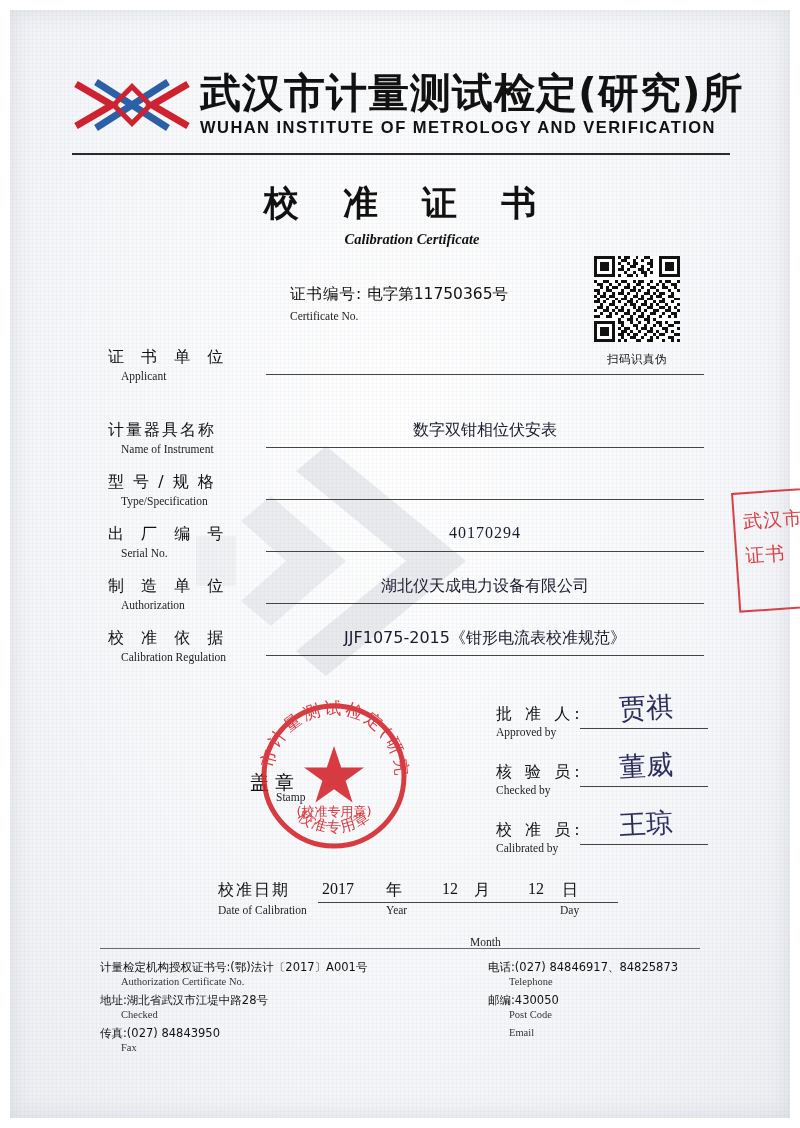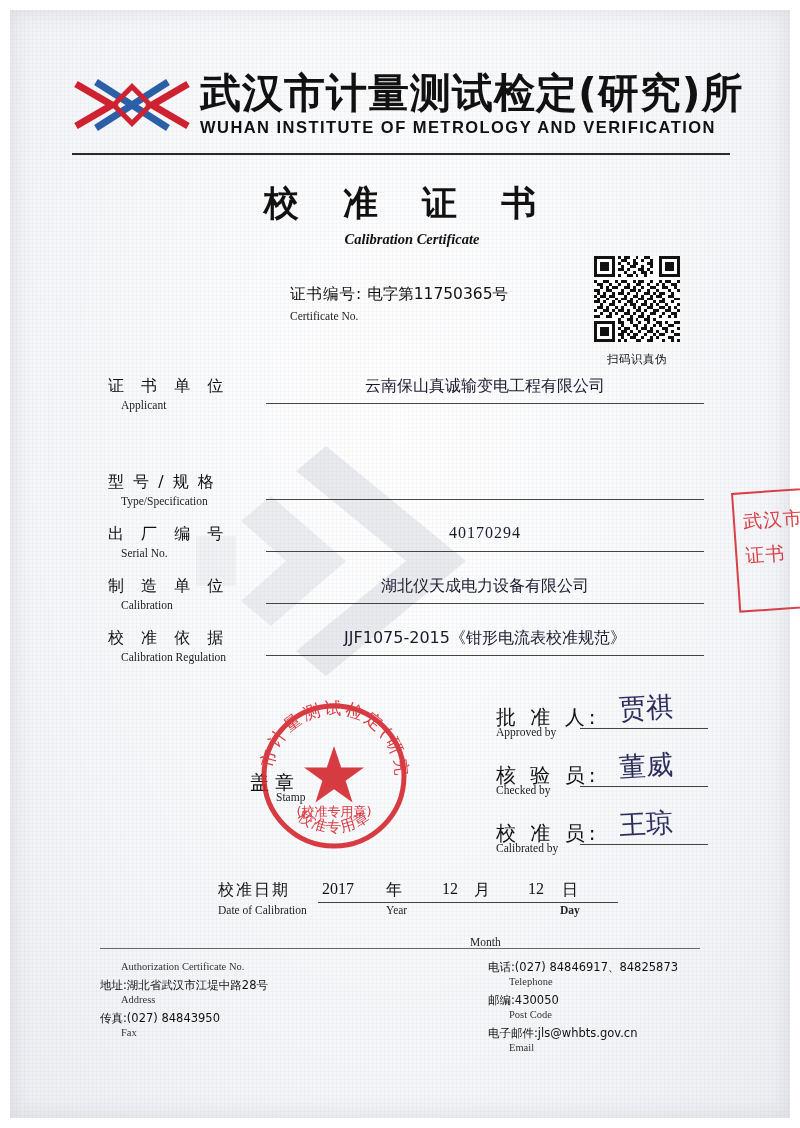--- a/index.html
+++ b/index.html
@@ -114,21 +114,21 @@
   }
   .f-value.mono { font-family: "Liberation Serif", serif; letter-spacing: 1px; }
 
   
   .spread { letter-spacing: 6px; }
   .spread2 { letter-spacing: 2px; }
 
   
   .sig-row { position: absolute; left: 496px; width: 212px; height: 58px; }
   .sig-label-cn {
-    position: absolute; left: 0; top: 0; font-size: 20px; color: #111;
+    position: absolute; left: 0; top: 0; font-size: 16px; color: #111;
     letter-spacing: 4px; white-space: nowrap;
     font-family: "DejaVu Sans", "Liberation Sans", sans-serif;
   }
   .sig-label-en {
     position: absolute; left: 0; top: 22px; font-size: 11.5px; color: #222;
     font-family: "Liberation Serif", serif;
   }
   .sig-line {
     position: absolute; left: 84px; top: 24px; width: 128px;
     border-bottom: 1px solid #444;
@@ -449,44 +449,49 @@
           <rect x="14" y="28" width="2" height="1"></rect>
           <rect x="18" y="28" width="2" height="1"></rect>
         <rect x="23" y="28" width="1" height="1"></rect>
           <rect x="26" y="28" width="1" height="1"></rect>
           <rect x="28" y="28" width="1" height="1"></rect>
       </g>
     </svg>
     <div id="qr-caption">扫码识真伪</div>
   </div>
 
-  <div class="field-row" style="top:376px">
+  <div class="field-row" style="top:347px">
     <div class="f-label-cn spread">证 书 单 位</div>
     <div class="f-label-en">Applicant</div>
     <div class="f-line"></div>
-    <div class="f-value">云南保山真诚输变电工程有限公司</div>
-  </div>
-
+  </div>
+
+  <div class="field-row" style="top:420px">
+    <div class="f-label-cn spread2">计量器具名称</div>
+    <div class="f-label-en">Name of Instrument</div>
+    <div class="f-line"></div>
+    <div class="f-value">数字双钳相位伏安表</div>
+  </div>
 
   <div class="field-row" style="top:472px">
     <div class="f-label-cn spread2">型 号 / 规 格</div>
     <div class="f-label-en">Type/Specification</div>
     <div class="f-line"></div>
   </div>
 
   <div class="field-row" style="top:524px">
     <div class="f-label-cn spread">出 厂 编 号</div>
     <div class="f-label-en">Serial No.</div>
     <div class="f-line"></div>
     <div class="f-value mono">40170294</div>
   </div>
 
   <div class="field-row" style="top:576px">
     <div class="f-label-cn spread">制 造 单 位</div>
-    <div class="f-label-en">Calibration</div>
+    <div class="f-label-en">Authorization</div>
     <div class="f-line"></div>
     <div class="f-value">湖北仪天成电力设备有限公司</div>
   </div>
 
   <div class="field-row" style="top:628px">
     <div class="f-label-cn spread">校 准 依 据</div>
     <div class="f-label-en">Calibration Regulation</div>
     <div class="f-line"></div>
     <div class="f-value">JJF1075-2015《钳形电流表校准规范》</div>
   </div>
@@ -546,35 +551,35 @@
     <div class="d-val" style="left:104px;">2017</div>
     <div class="d-cn" style="left:168px;">年</div>
     <div class="d-en" style="left:168px;">Year</div>
 
     <div class="d-val" style="left:224px;">12</div>
     <div class="d-cn" style="left:256px;">月</div>
     <div class="d-en" style="left:252px;margin-top:32px;">Month</div>
 
     <div class="d-val" style="left:310px;">12</div>
     <div class="d-cn" style="left:344px;">日</div>
-    <div class="d-en" style="left:342px;font-weight:bold;">Day</div>
+    <div class="d-en" style="left:342px;">Day</div>
   </div>
 
   <div id="footer-rule"></div>
   <div id="footer">
     <div class="ft-col" style="left:0; width:350px;">
+      <div class="ft-cn">计量检定机构授权证书号:(鄂)法计〔2017〕A001号</div>
       <div class="ft-en">Authorization Certificate No.</div>
       <div class="ft-cn">地址:湖北省武汉市江堤中路28号</div>
-      <div class="ft-en">Address</div>
+      <div class="ft-en">Checked</div>
       <div class="ft-cn">传真:(027) 84843950</div>
       <div class="ft-en">Fax</div>
     </div>
     <div class="ft-col" style="left:388px; width:260px;">
       <div class="ft-cn">电话:(027) 84846917、84825873</div>
       <div class="ft-en">Telephone</div>
       <div class="ft-cn">邮编:430050</div>
       <div class="ft-en">Post Code</div>
-      <div class="ft-cn">电子邮件:jls@whbts.gov.cn</div>
       <div class="ft-en">Email</div>
     </div>
   </div>
 
 </div>
 
 </body></html>

